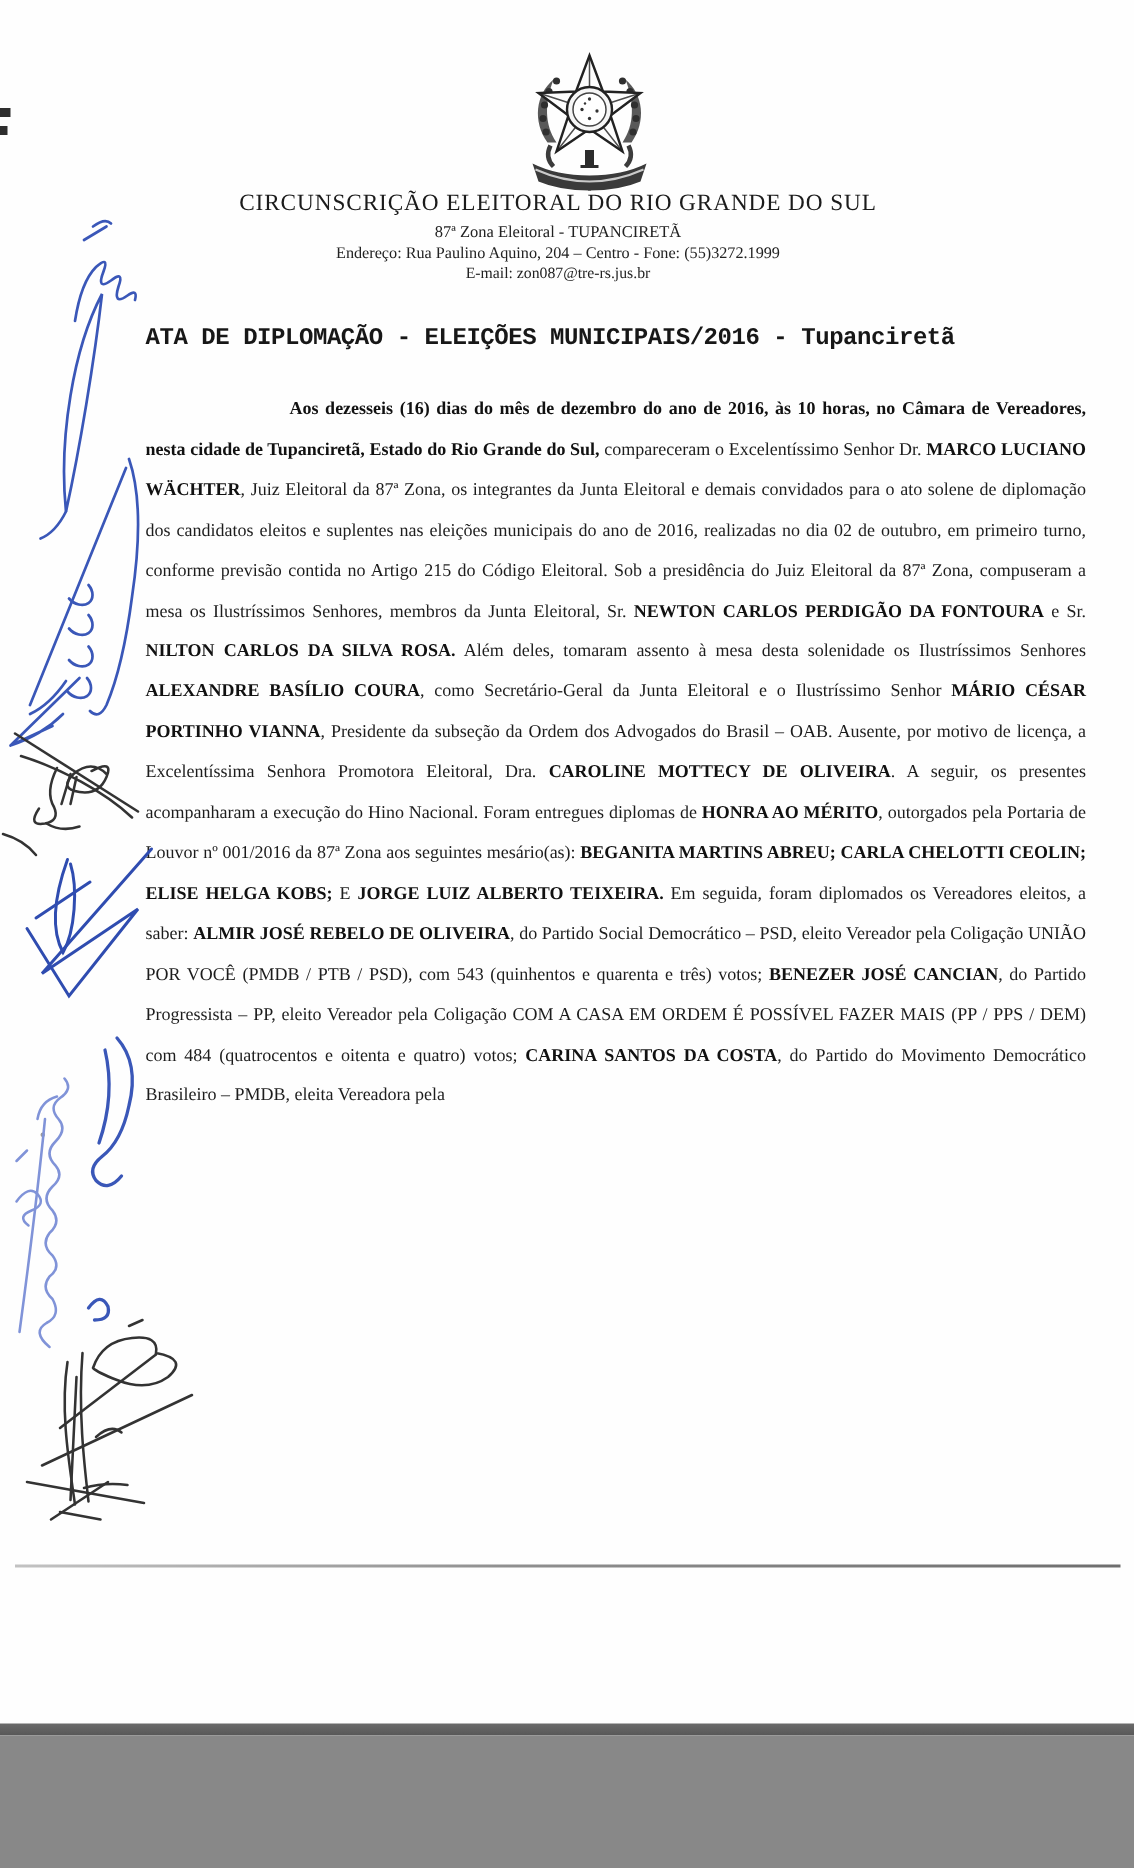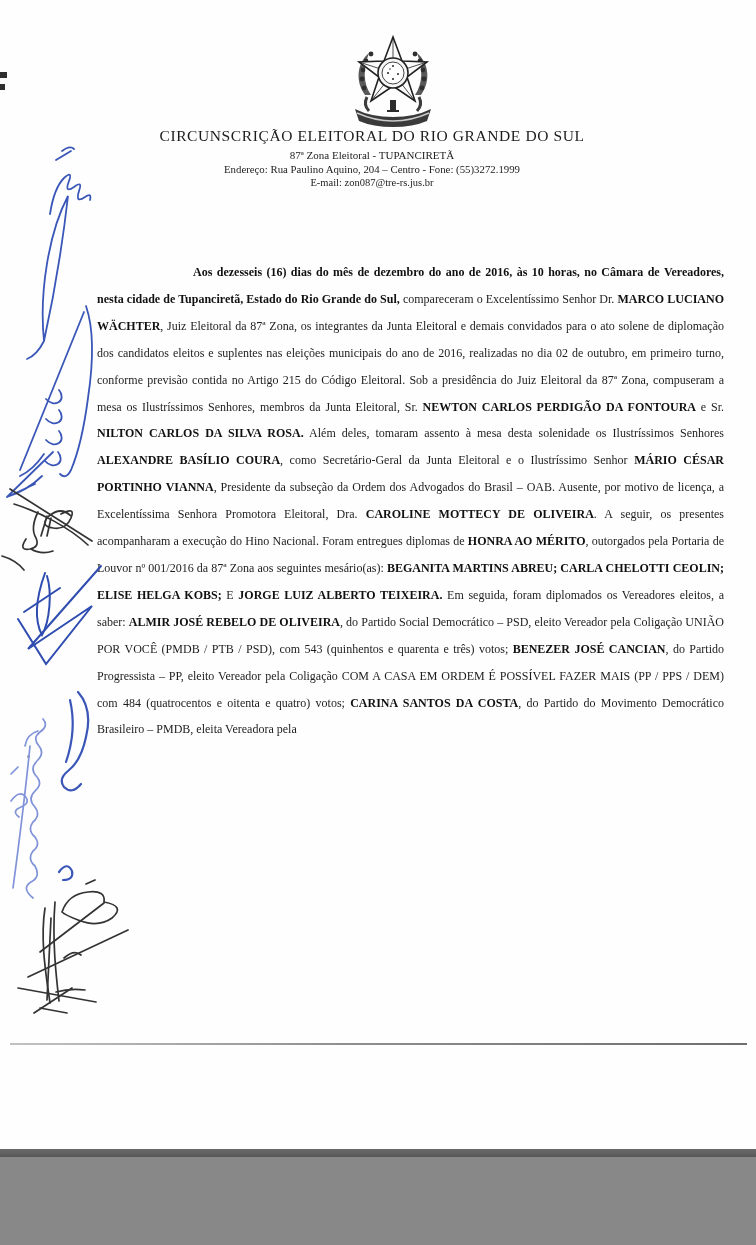--- a/index.html
+++ b/index.html
@@ -109,20 +109,21 @@
 
   <div class="edge-mark m1"></div>
   <div class="edge-mark m2"></div>
   <div class="pencil-dot"></div>
 
   <div class="org-name">CIRCUNSCRIÇÃO ELEITORAL DO RIO GRANDE DO SUL</div>
   <div class="hdr-sub zone-line">87ª Zona Eleitoral - TUPANCIRETÃ</div>
   <div class="hdr-sub addr-line">Endereço: Rua Paulino Aquino, 204 – Centro - Fone: (55)3272.1999</div>
   <div class="hdr-sub email-line">E-mail: zon087@tre-rs.jus.br</div>
 
+  <div class="doc-title">ATA DE DIPLOMAÇÃO - ELEIÇÕES MUNICIPAIS/2016 - Tupanciretã</div>
 
   <div class="body-text"><b>Aos dezesseis (16) dias do mês de dezembro do ano de 2016, às 10 horas, no Câmara de Vereadores, nesta cidade de Tupanciretã, Estado do Rio Grande do Sul, </b><span>compareceram o Excelentíssimo Senhor Dr. </span><b>MARCO LUCIANO WÄCHTER</b><span>, Juiz Eleitoral da 87ª Zona, os integrantes da Junta Eleitoral e demais convidados para o ato solene de diplomação dos candidatos eleitos e suplentes nas eleições municipais do ano de 2016, realizadas no dia 02 de outubro, em primeiro turno, conforme previsão contida no Artigo 215 do Código Eleitoral. Sob a presidência do Juiz Eleitoral da 87ª Zona, compuseram a mesa os Ilustríssimos Senhores, membros da Junta Eleitoral, Sr. </span><b>NEWTON CARLOS PERDIGÃO DA FONTOURA</b><span> e Sr. </span><b>NILTON CARLOS DA SILVA ROSA.</b><span> Além deles, tomaram assento à mesa desta solenidade os Ilustríssimos Senhores </span><b>ALEXANDRE BASÍLIO COURA</b><span>, como Secretário-Geral da Junta Eleitoral e o Ilustríssimo Senhor </span><b>MÁRIO CÉSAR PORTINHO VIANNA</b><span>, Presidente da subseção da Ordem dos Advogados do Brasil – OAB. Ausente, por motivo de licença, a Excelentíssima Senhora Promotora Eleitoral, Dra. </span><b>CAROLINE MOTTECY DE OLIVEIRA</b><span>. A seguir, os presentes acompanharam a execução do Hino Nacional. Foram entregues diplomas de </span><b>HONRA AO MÉRITO</b><span>, outorgados pela Portaria de Louvor nº 001/2016 da 87ª Zona aos seguintes mesário(as): </span><b>BEGANITA MARTINS ABREU; CARLA CHELOTTI CEOLIN; ELISE HELGA KOBS;</b><span> E </span><b>JORGE LUIZ ALBERTO TEIXEIRA.</b><span> Em seguida, foram diplomados os Vereadores eleitos, a saber: </span><b>ALMIR JOSÉ REBELO DE OLIVEIRA</b><span>, do Partido Social Democrático – PSD, eleito Vereador pela Coligação UNIÃO POR VOCÊ (PMDB / PTB / PSD), com 543 (quinhentos e quarenta e três) votos; </span><b>BENEZER JOSÉ CANCIAN</b><span>, do Partido Progressista – PP, eleito Vereador pela Coligação COM A CASA EM ORDEM É POSSÍVEL FAZER MAIS (PP / PPS / DEM) com 484 (quatrocentos e oitenta e quatro) votos; </span><b>CARINA SANTOS DA COSTA</b><span>, do Partido do Movimento Democrático Brasileiro – PMDB, eleita Vereadora pela</span></div>
 
   <div class="footer-rule"></div>
   <div class="scan-bar"></div>
 
   <svg class="signatures" viewBox="0 0 756 1245">
 
     <g fill="none" stroke="#3a57b8" stroke-width="1.8" stroke-linecap="round">
       <path d="M50,214 q4,-26 14,-36 q9,-8 5,3 q-5,13 5,6 q9,-7 5,4 q-4,13 6,6 q7,-5 5,3"></path>

